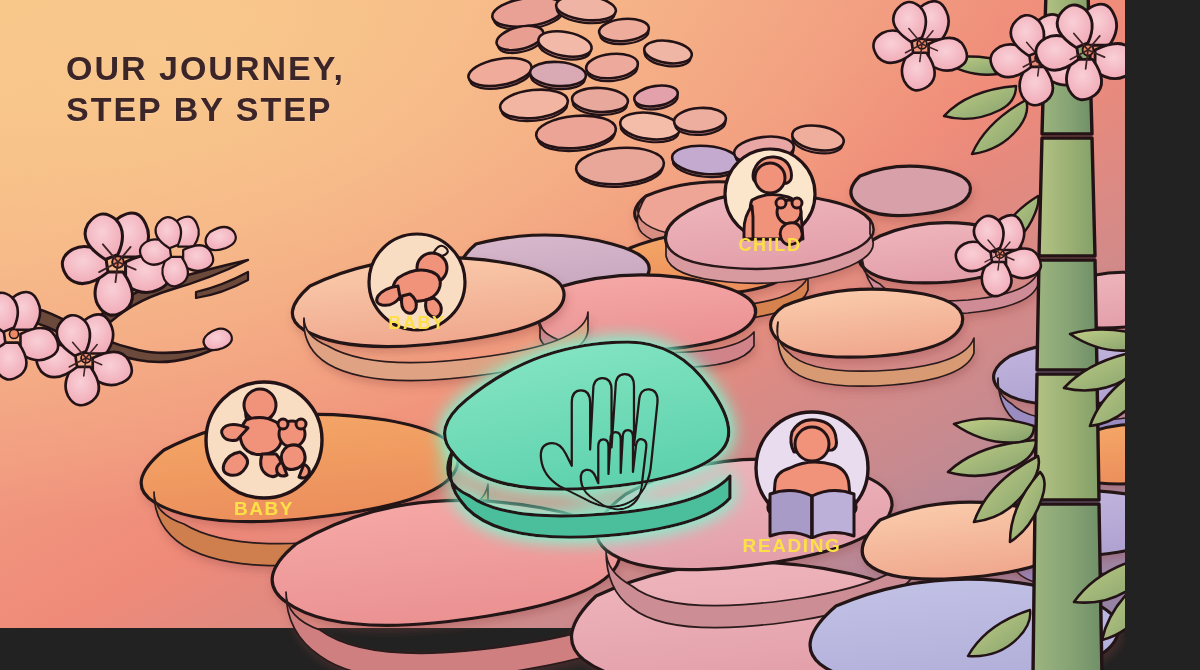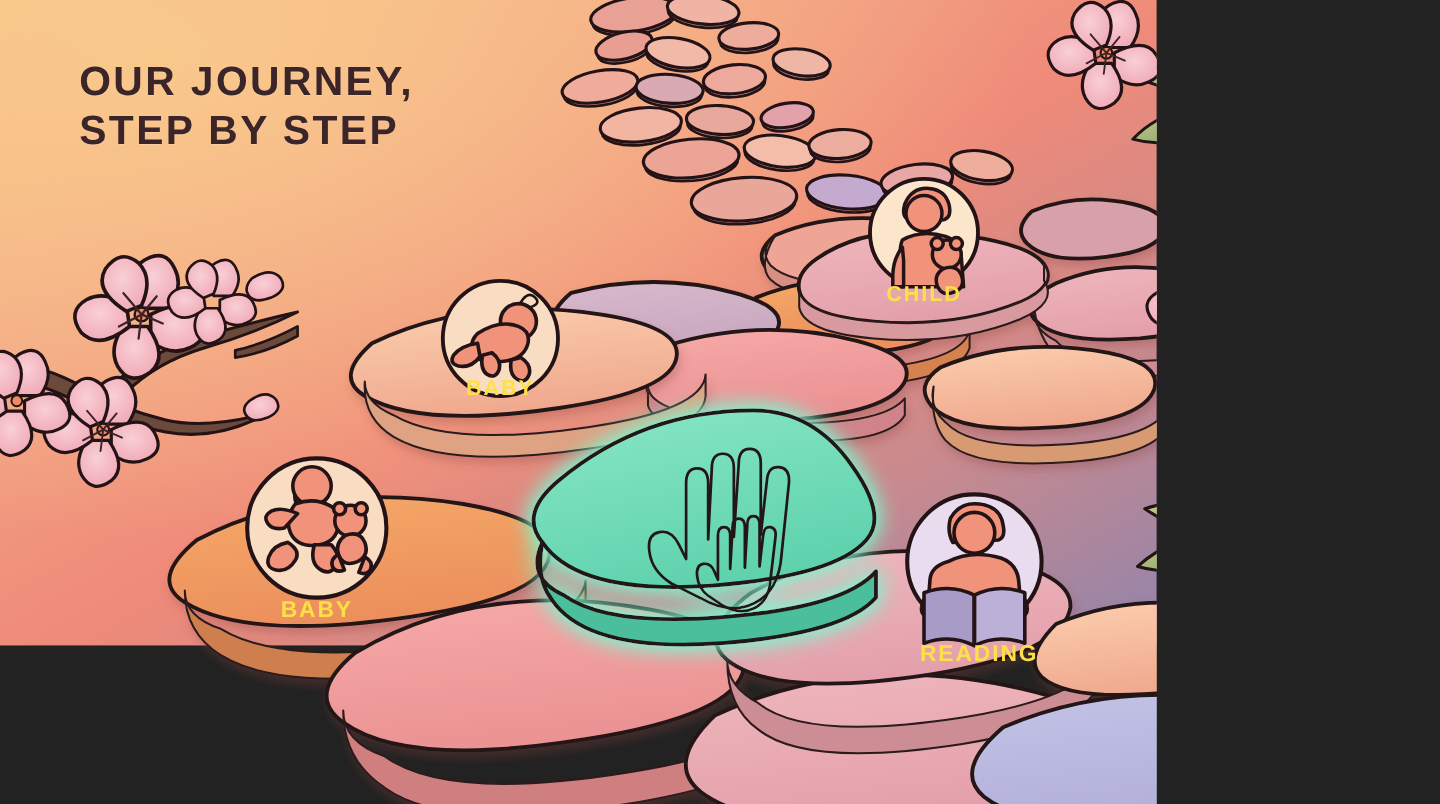--- a/index.html
+++ b/index.html
@@ -1,17 +1,17 @@
 <!DOCTYPE html>
 <html><head>
 <meta charset="utf-8">
 <style>
   html,body{margin:0;padding:0;background:#222;}
   #stage{
-    position:relative;width:964px;height:670px;overflow:hidden;
+    position:relative;width:1125px;height:670px;overflow:hidden;
     font-family:"Liberation Sans","DejaVu Sans",sans-serif;
   }
   #bg{position:absolute;inset:0;}
   #art{position:absolute;inset:0;width:1200px;height:670px;}
   .ttl{
     position:absolute;left:66px;top:48px;
     font-family:"Liberation Sans","DejaVu Sans",sans-serif;
     font-weight:bold;font-size:34px;line-height:1.22;
     letter-spacing:2.0px;color:#3c2528;
     text-shadow:0 1px 0 rgba(255,255,255,.18);
@@ -570,15 +570,15 @@
     </g>
 
   </svg>
 
   <div class="ttl">OUR JOURNEY,
 STEP BY STEP</div>
 
   <div class="mlabel" style="left:264px;top:498px;font-size:19px;">BABY</div>
   <div class="mlabel" style="left:417px;top:313px;font-size:18px;">BABY</div>
   <div class="mlabel" style="left:770px;top:235px;font-size:18px;">CHILD</div>
-  <div class="mlabel" style="left:816px;top:535px;font-size:19px;">READING</div>
+  <div class="mlabel" style="left:792px;top:535px;font-size:19px;">READING</div>
 
 </div>
 
 </body></html>

